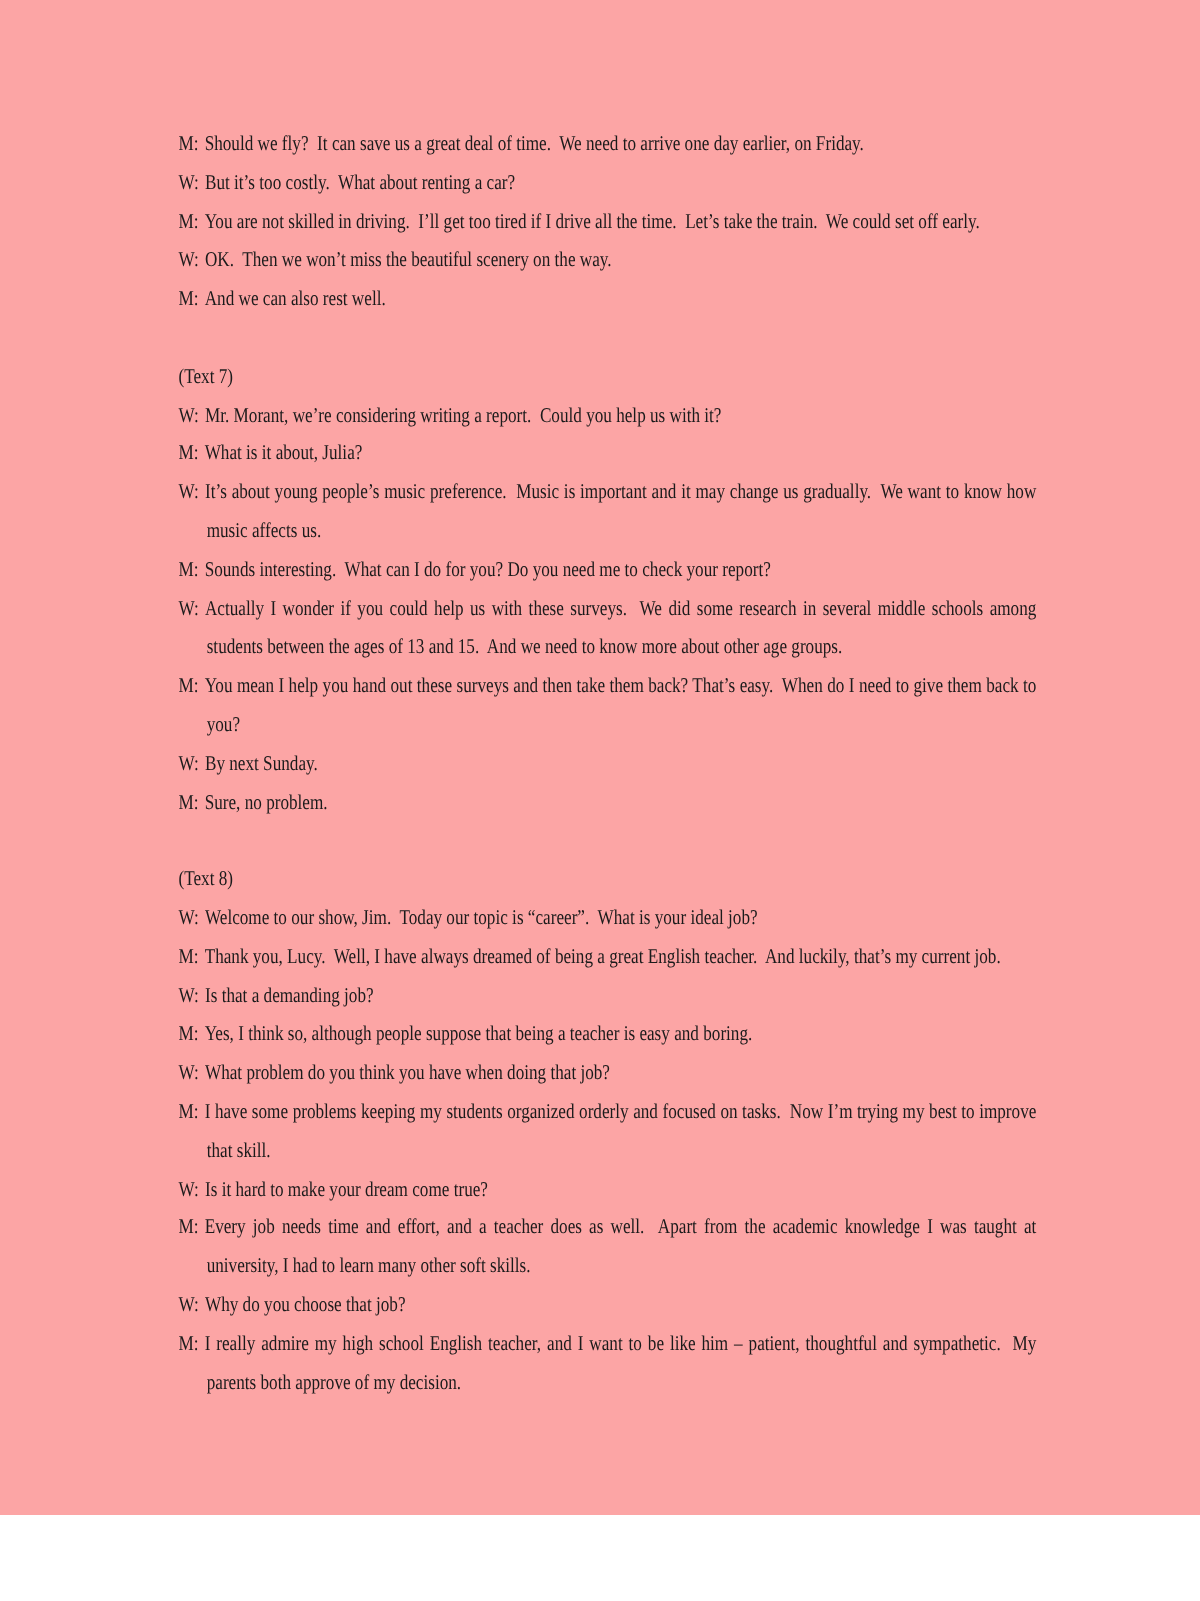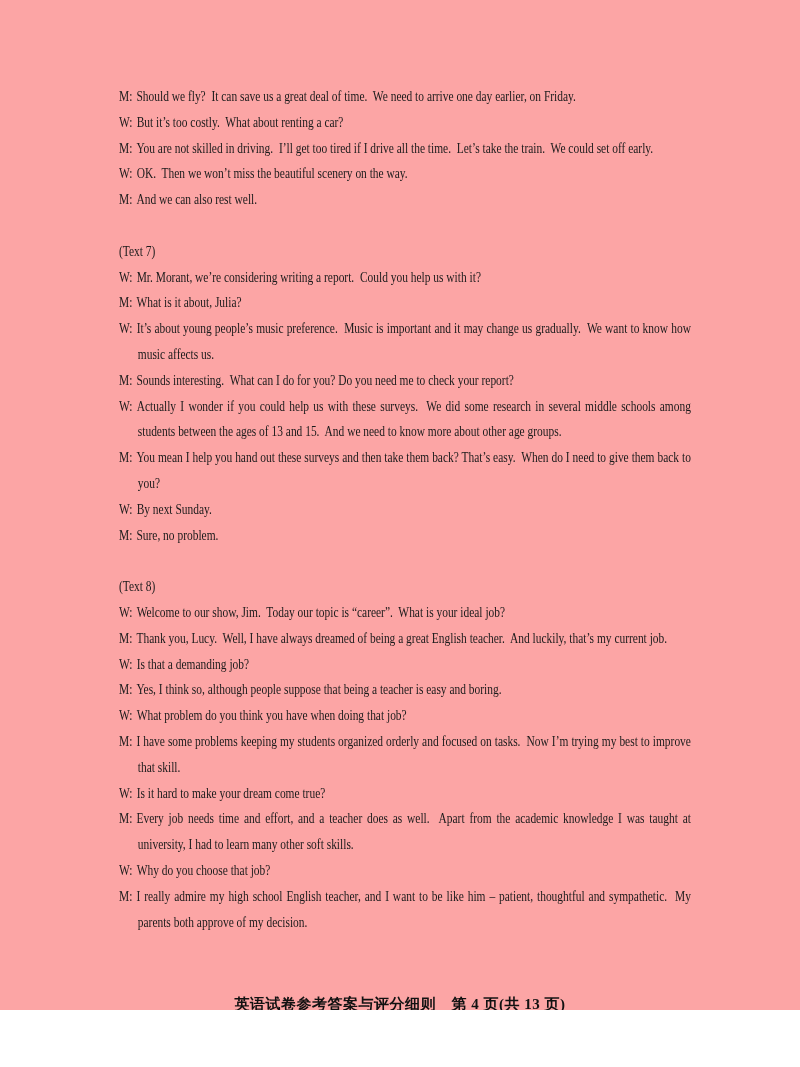--- a/index.html
+++ b/index.html
@@ -106,14 +106,13 @@
 
   <p class="line"><span class="spk">W:</span><span class="txt">Is it hard to make your dream come true?</span></p>
 
   <p class="line"><span class="spk">M:</span><span class="txt">Every job needs time and effort, and a teacher does as well.&nbsp; Apart from the academic knowledge I was taught at university, I had to learn many other soft skills.</span></p>
 
   <p class="line"><span class="spk">W:</span><span class="txt">Why do you choose that job?</span></p>
 
   <p class="line"><span class="spk">M:</span><span class="txt">I really admire my high school English teacher, and I want to be like him – patient, thoughtful and sympathetic.&nbsp; My parents both approve of my decision.</span></p>
 </div>
     </div>
-  <div class="footer">英语试卷参考答案与评分细则　第 4 页(共 13 页)</div>
 </div>
 
 </body></html>

